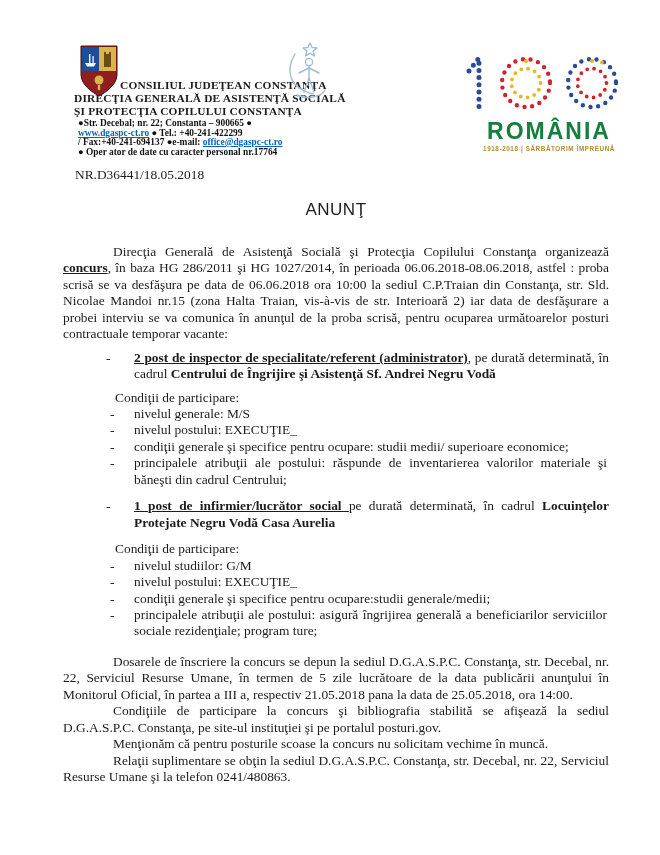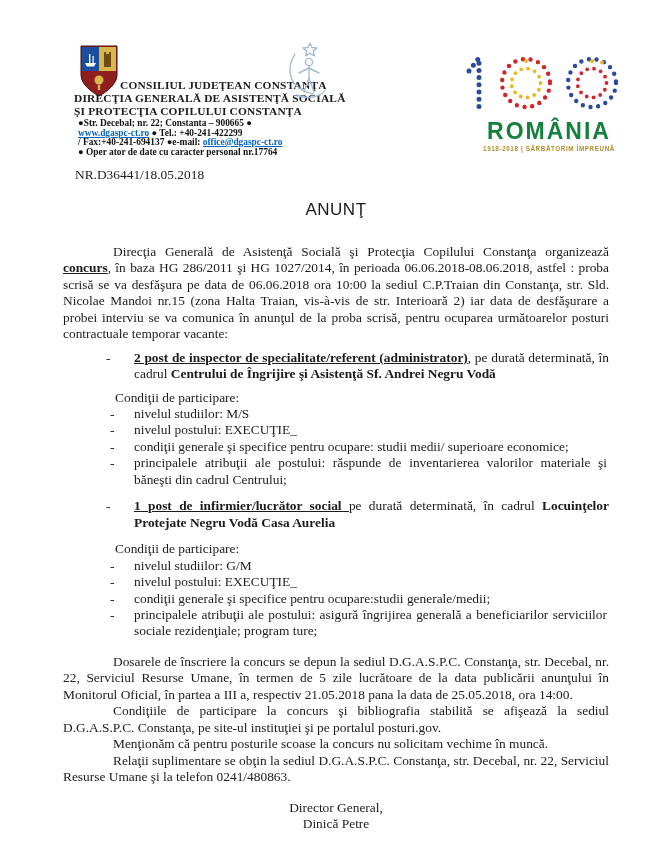--- a/index.html
+++ b/index.html
@@ -111,21 +111,21 @@
     <p class="para intro"><span>Direcţia Generală de Asistenţă Socială şi Protecţia Copilului Constanţa organizează </span><span class="bu">concurs</span><span>, în baza HG 286/2011 şi HG 1027/2014, în perioada 06.06.2018-08.06.2018, astfel : proba scrisă se va desfăşura pe data de 06.06.2018 ora 10:00 la sediul C.P.Traian din Constanţa, str. Sld. Nicolae Mandoi nr.15 (zona Halta Traian, vis-à-vis de str. Interioară 2) iar data de desfăşurare a probei interviu se va comunica în anunţul de la proba scrisă, pentru ocuparea următoarelor posturi contractuale temporar vacante:</span></p>
 
     <div class="post">
       <span class="dash">-</span>
       <div class="post-text"><span class="bu">2 post de inspector de specialitate/referent (administrator)</span><span>, pe durată determinată, în cadrul </span><span class="b">Centrului de Îngrijire şi Asistenţă Sf. Andrei Negru Vodă</span></div>
     </div>
 
     <div class="cond-head">Condiţii de participare:</div>
     <div class="cond-item">
       <span class="dash">-</span>
-      <div class="ctext">nivelul studiilor: M/S</div>
+      <div class="ctext">nivelul generale: M/S</div>
     </div>
     <div class="cond-item">
       <span class="dash">-</span>
       <div class="ctext">nivelul postului: EXECUŢIE_</div>
     </div>
     <div class="cond-item">
       <span class="dash">-</span>
       <div class="ctext">condiţii generale şi specifice pentru ocupare: studii medii/ superioare economice;</div>
     </div>
     <div class="cond-item">
@@ -154,19 +154,15 @@
     <div class="cond-item">
       <span class="dash">-</span>
       <div class="ctext">principalele atribuţii ale postului: asigură îngrijirea generală a beneficiarilor serviciilor sociale rezidenţiale; program ture;</div>
     </div>
 
     <p class="para gap-close">Dosarele de înscriere la concurs se depun la sediul D.G.A.S.P.C. Constanţa, str. Decebal, nr. 22, Serviciul Resurse Umane, în termen de 5 zile lucrătoare de la data publicării anunţului în Monitorul Oficial, în partea a III a, respectiv 21.05.2018 pana la data de 25.05.2018, ora 14:00.</p>
     <p class="para">Condiţiile de participare la concurs şi bibliografia stabilită se afişează la sediul D.G.A.S.P.C. Constanţa, pe site-ul instituţiei şi pe portalul posturi.gov.</p>
     <p class="para">Menţionăm că pentru posturile scoase la concurs nu solicitam vechime în muncă.</p>
     <p class="para">Relaţii suplimentare se obţin la sediul D.G.A.S.P.C. Constanţa, str. Decebal, nr. 22, Serviciul Resurse Umane şi la telefon 0241/480863.</p>
 
-    <div class="sig">
-      <div>Director General,</div>
-      <div>Dinică Petre</div>
-    </div>
 
   </main>
 </div>
 
 </body></html>

